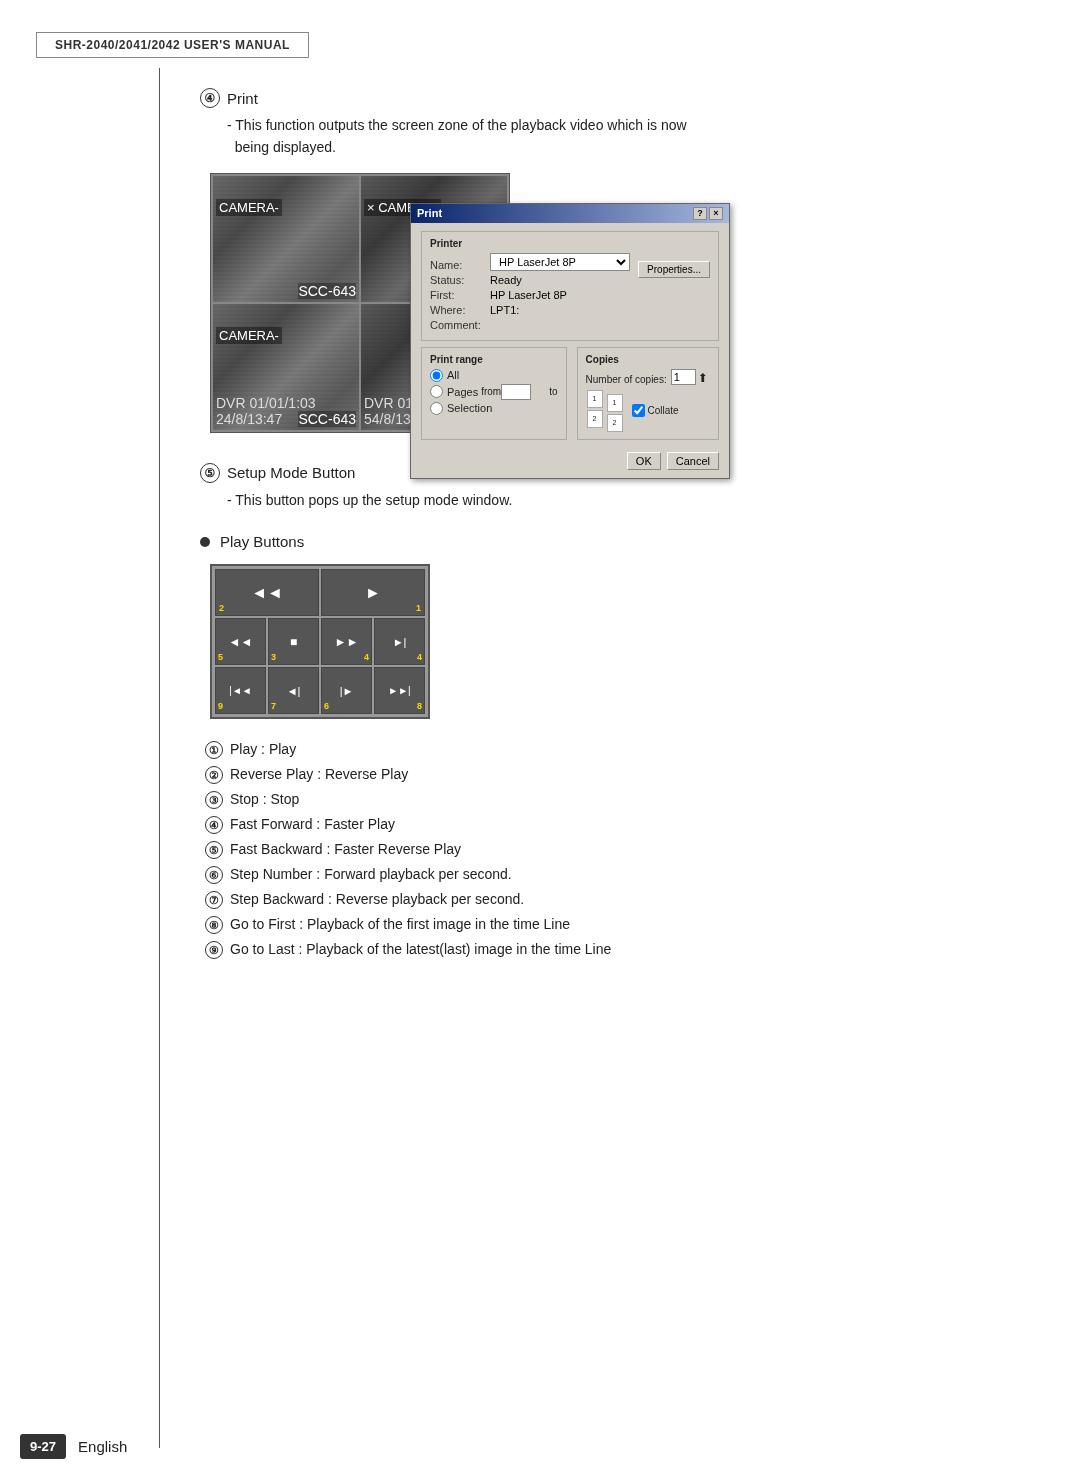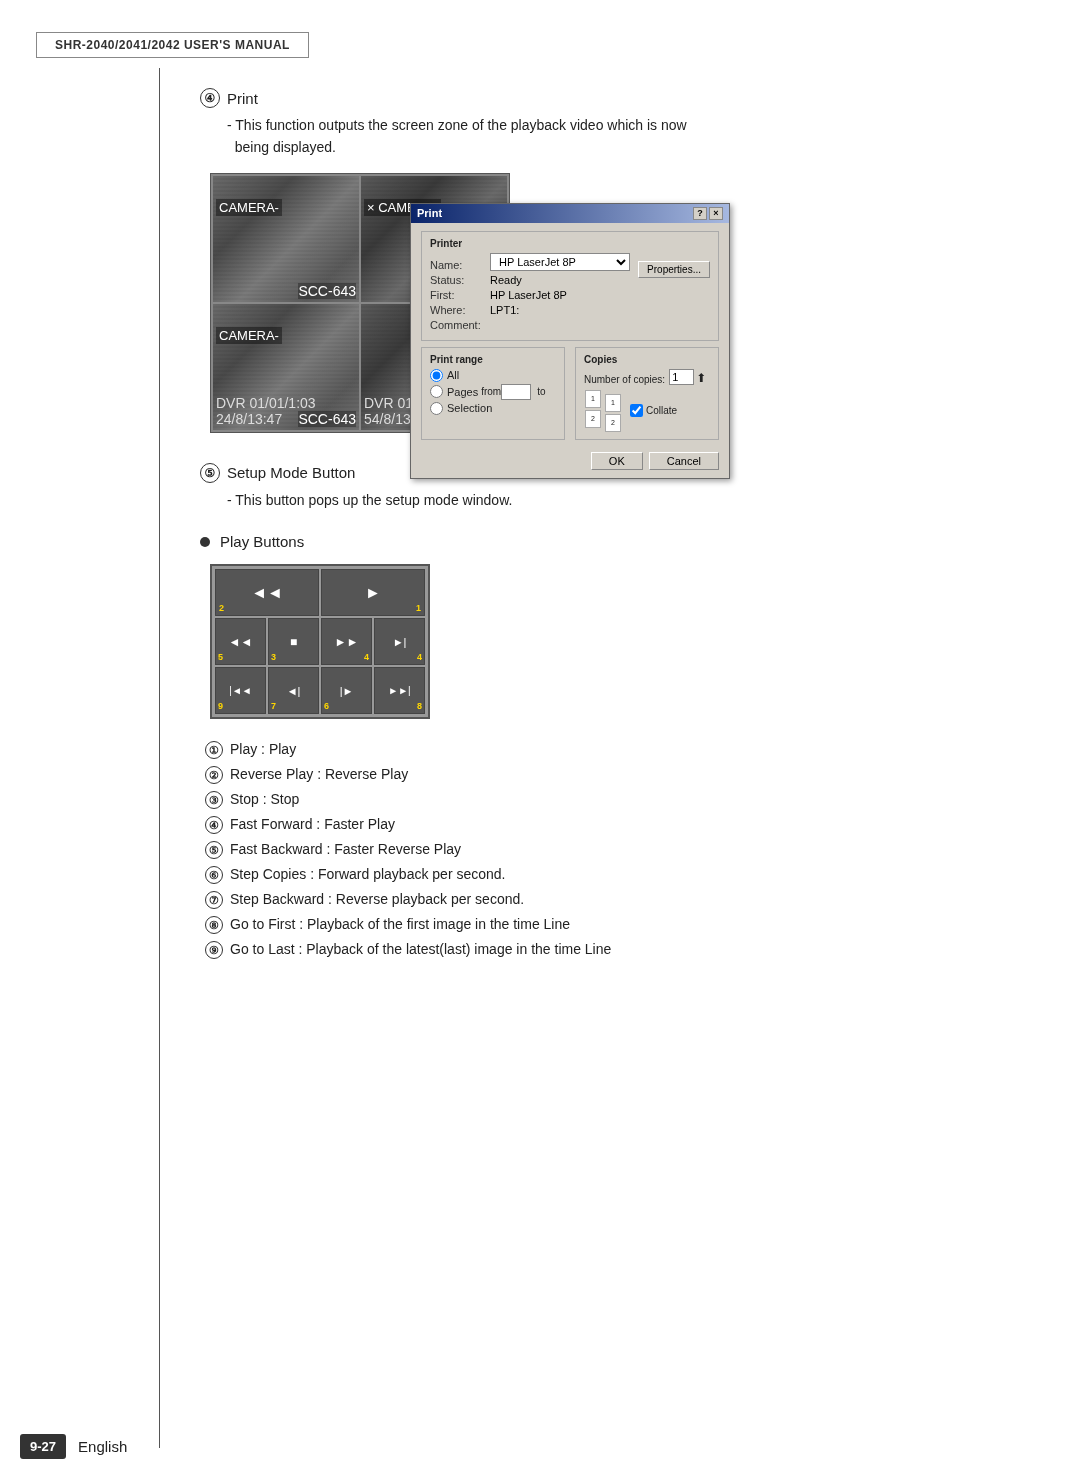--- a/index.html
+++ b/index.html
@@ -247,21 +247,21 @@
       justify-content: flex-end;
       gap: 6px;
       margin-top: 6px;
     }
 
     .win-btn {
       background: #d4d0c8;
       border: 1px solid #888;
       border-top-color: #fff;
       border-left-color: #fff;
-      padding: 2px 17px;
+      padding: 2px 8px;
       font-size: 11px;
       cursor: pointer;
     }
 
     .page-icon {
       width: 16px;
       height: 18px;
       background: #fff;
       border: 1px solid #aaa;
       margin: 1px;
@@ -443,21 +443,21 @@
                 <div class="dialog-group-label">Print range</div>
                 <div class="radio-row">
                   <input type="radio" name="range" checked="" style="">
                   <span>All</span>
                 </div>
                 <div class="radio-row">
                   <input type="radio" name="range" style="">
                   <span>Pages</span>
                   <span style="margin-left:3px; font-size:10px;">from</span>
                   <input type="text" class="dialog-input-small" style="">
-                  <span style="margin-left:2px; font-size:10px;">to</span>
+                  <span style="margin-left:14px; font-size:10px;">to</span>
                 </div>
                 <div class="radio-row">
                   <input type="radio" name="range" style="">
                   <span>Selection</span>
                 </div>
               </div>
 
               <div class="dialog-group dialog-col">
                 <div class="dialog-group-label">Copies</div>
                 <div class="dialog-row">
@@ -569,21 +569,21 @@
         <div class="list-item-row">
           <span class="list-item-num">④</span>
           <span>Fast Forward : Faster Play</span>
         </div>
         <div class="list-item-row">
           <span class="list-item-num">⑤</span>
           <span>Fast Backward : Faster Reverse Play</span>
         </div>
         <div class="list-item-row">
           <span class="list-item-num">⑥</span>
-          <span>Step Copies : Forward playback per second.</span>
+          <span>Step Number : Forward playback per second.</span>
         </div>
         <div class="list-item-row">
           <span class="list-item-num">⑦</span>
           <span>Step Backward : Reverse playback per second.</span>
         </div>
         <div class="list-item-row">
           <span class="list-item-num">⑧</span>
           <span>Go to First : Playback of the first image in the time Line</span>
         </div>
         <div class="list-item-row">

